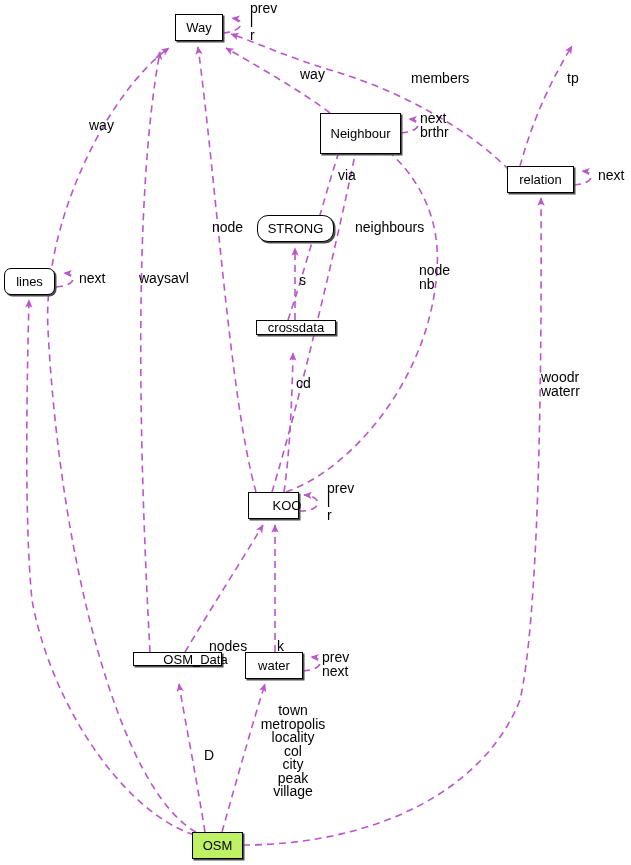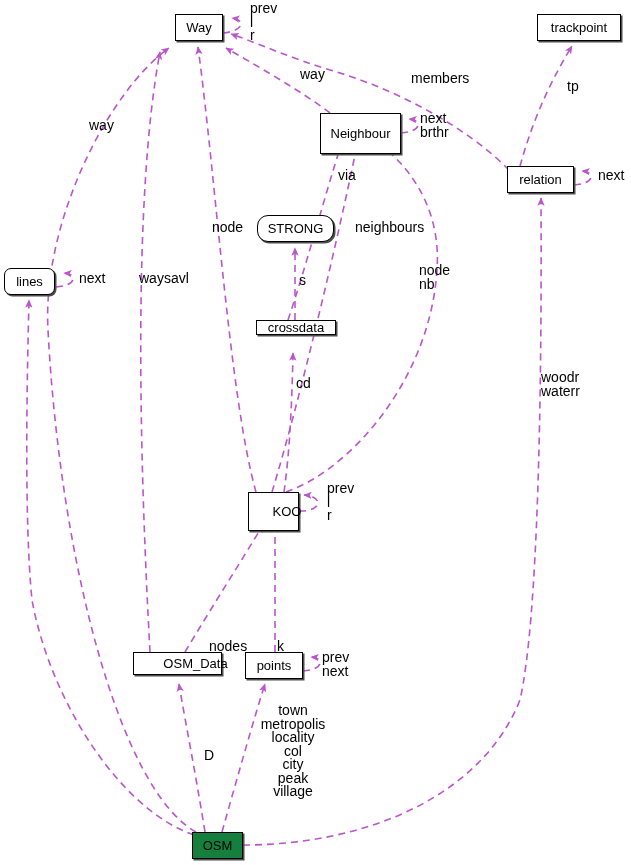--- a/index.html
+++ b/index.html
@@ -10,21 +10,21 @@
   .node-box{
     position:absolute;
     box-sizing:border-box;
     background:#ffffff;
     border:1px solid #000000;
     box-shadow:1.5px 1.5px 0 0 #4d4d4d;
     display:flex;align-items:center;justify-content:center;
     font-size:13px;color:#000000;line-height:1;
     white-space:nowrap;
   }
-  .node-box.highlight{background:#15803d;}
+  .node-box.highlight{background:#bef264;}
   .edge-label{
     position:absolute;
     font-size:14px;
     color:#000000;
     line-height:13.5px;
     white-space:pre;
     text-align:center;
   }
   .edge-label.left{text-align:left;}
 </style>
@@ -84,23 +84,20 @@
       <path d="M 205,832 C 195,770 184,715 179,684" marker-end="url(#arr)"></path>
       <path d="M 222,832 C 238,775 255,715 265,684" marker-end="url(#arr)"></path>
       <path d="M 303,671 C 323,670 325,658 311,657" marker-end="url(#arr)"></path>
     </g>
   </svg>
 
   <div class="node-box" style="left:175px;top:14px;width:48px;height:27px;">
     <span>Way</span>
   </div>
 
-  <div class="node-box" style="left:537px;top:14px;width:84px;height:27px;">
-    <span>trackpoint</span>
-  </div>
 
   <div class="node-box" style="left:320px;top:113px;width:81px;height:41px;">
     <span>Neighbour</span>
   </div>
 
   <div class="node-box" style="left:507px;top:166px;width:67px;height:27px;">
     <span>relation</span>
   </div>
 
   <div class="node-box" style="left:257px;top:215px;width:77px;height:27px;border-radius:11px;">
@@ -108,45 +105,45 @@
   </div>
 
   <div class="node-box" style="left:4px;top:268px;width:51px;height:27px;border-radius:7px;">
     <span>lines</span>
   </div>
 
   <div class="node-box" style="left:256px;top:320px;width:80px;height:15px;">
     <span>crossdata</span>
   </div>
 
-  <div class="node-box" style="left:248px;top:492px;width:51px;height:39px;padding-left:27px;">
+  <div class="node-box" style="left:248px;top:492px;width:51px;height:27px;padding-left:27px;">
     <span>KOO</span>
   </div>
 
-  <div class="node-box" style="left:133px;top:652px;width:89px;height:23px;padding-left:36px;">
+  <div class="node-box" style="left:133px;top:652px;width:89px;height:14px;padding-left:36px;">
     <span>OSM_Data</span>
   </div>
 
   <div class="node-box" style="left:245px;top:652px;width:58px;height:27px;">
-    <span>points</span>
+    <span>water</span>
   </div>
 
   <div class="node-box highlight" style="left:192px;top:832px;width:51px;height:27px;">
     <span>OSM</span>
   </div>
 
   <div class="edge-label left" style="left:250px;top:2px;">prev
 l
 r</div>
 
   <div class="edge-label left" style="left:300px;top:68px;">way</div>
 
   <div class="edge-label left" style="left:411px;top:72px;">members</div>
 
-  <div class="edge-label left" style="left:567px;top:80px;">tp</div>
+  <div class="edge-label left" style="left:567px;top:72px;">tp</div>
 
   <div class="edge-label left" style="left:420px;top:112px;">next
 brthr</div>
 
   <div class="edge-label left" style="left:89px;top:119px;">way</div>
 
   <div class="edge-label left" style="left:598px;top:169px;">next</div>
 
   <div class="edge-label left" style="left:338px;top:169px;">via</div>
 

